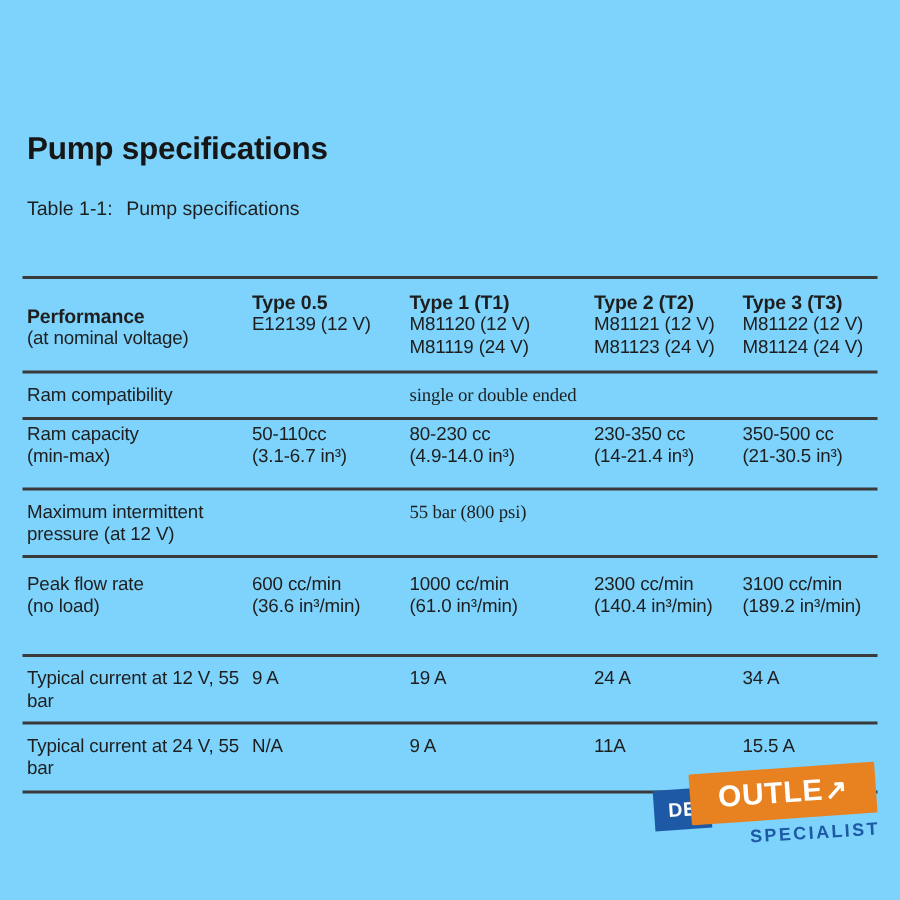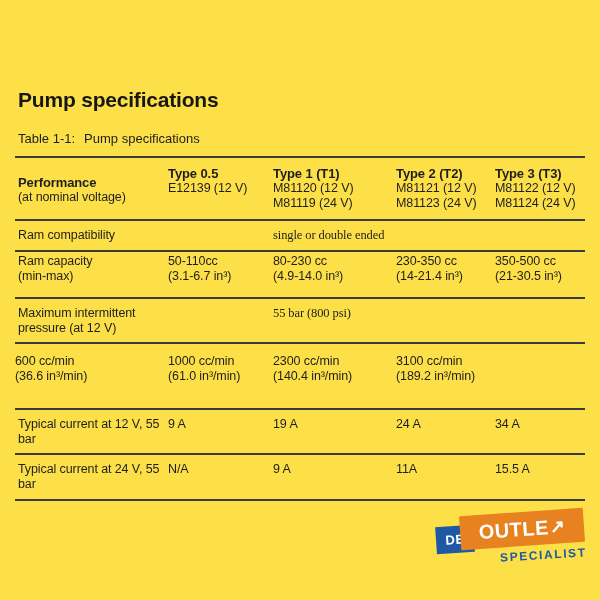--- a/index.html
+++ b/index.html
@@ -1,19 +1,19 @@
 <!DOCTYPE html>
 <html><head>
 <meta charset="utf-8">
 <style>
   * { margin:0; padding:0; box-sizing:border-box; }
   html,body { background:#ffffff; }
   body { font-family:"Liberation Sans", sans-serif; color:#1c1c1c; }
   #screen {
-    position:relative; width:600px; height:600px; background:#fde047;
+    position:relative; width:600px; height:600px; background:#7dd3fc;
     overflow:hidden;
   }
 
   
   .title {
     position:absolute; left:18px; top:88px;
     font-size:21px; font-weight:700; letter-spacing:-0.2px; color:#161616;
   }
   .caption {
     position:absolute; left:18px; top:131px;
@@ -31,21 +31,21 @@
     grid-template-columns:153px 105px 123px 99px 90px;
     border-top:2px solid #3a3a3a;
   }
   .trow:last-child { border-bottom:2px solid #3a3a3a; }
   .cell { padding-top:7px; padding-bottom:6px; padding-right:6px; }
   .label-cell { padding-left:3px; }
   .b { font-weight:700; font-size:13px; }
   .nw { white-space:nowrap; }
   .span-cell { grid-column:3 / 6;font-family:Liberation Serif, serif; }
 
-  .r-header   { min-height:63px; }
+  .r-header   { min-height:63px;margin-top:28px; }
   .r-header .cell { padding-top:8px; }
   .r-header .label-cell { padding-top:17px; }
   .r-compat   { min-height:31px; }
   .r-capacity { min-height:47px; }
   .r-capacity .cell { padding-top:2px; }
   .r-pressure { min-height:45px; }
   .r-flow     { min-height:66px; }
   .r-flow .cell { padding-top:10px; }
   .r-cur12    { min-height:44px; }
   .r-cur24    { min-height:48px; }
@@ -142,20 +142,24 @@
     <div class="trow r-pressure">
       <div class="cell label-cell">
         <div class="nw">Maximum intermittent</div>
         <div class="nw">pressure (at 12 V)</div>
       </div>
       <div class="cell"></div>
       <div class="cell span-cell nw">55 bar (800 psi)</div>
     </div>
 
     <div class="trow r-flow">
+      <div class="cell label-cell">
+        <div class="nw">Peak flow rate</div>
+        <div class="nw">(no load)</div>
+      </div>
       <div class="cell">
         <div class="nw">600 cc/min</div>
         <div class="nw">(36.6 in³/min)</div>
       </div>
       <div class="cell">
         <div class="nw">1000 cc/min</div>
         <div class="nw">(61.0 in³/min)</div>
       </div>
       <div class="cell">
         <div class="nw">2300 cc/min</div>

